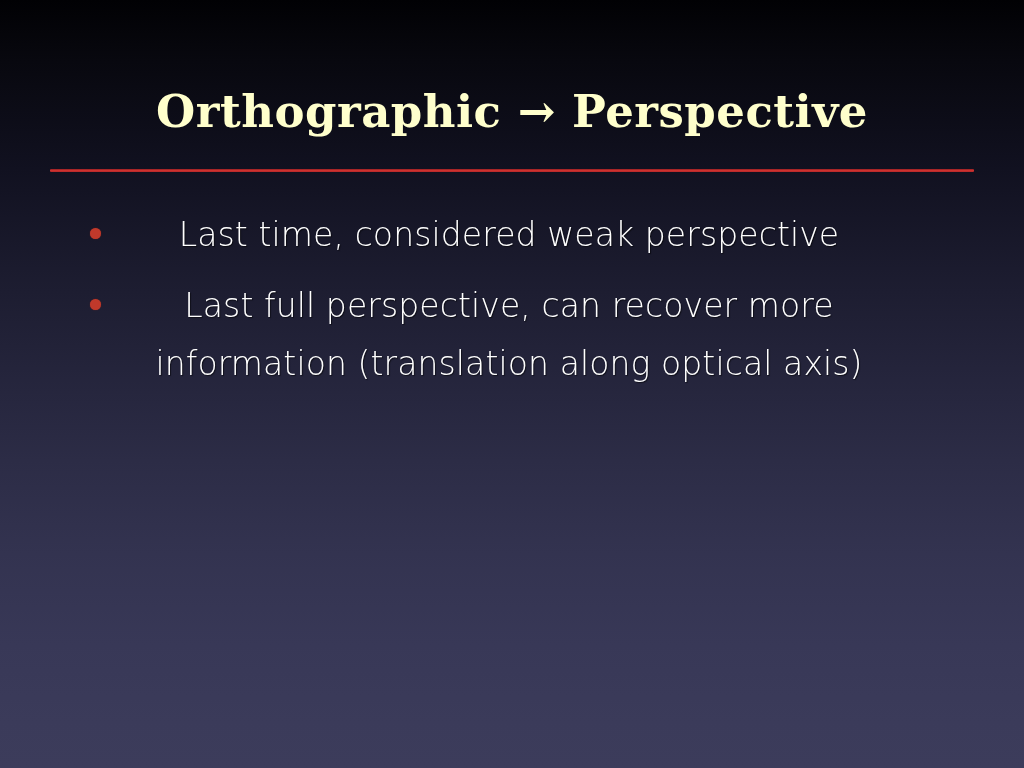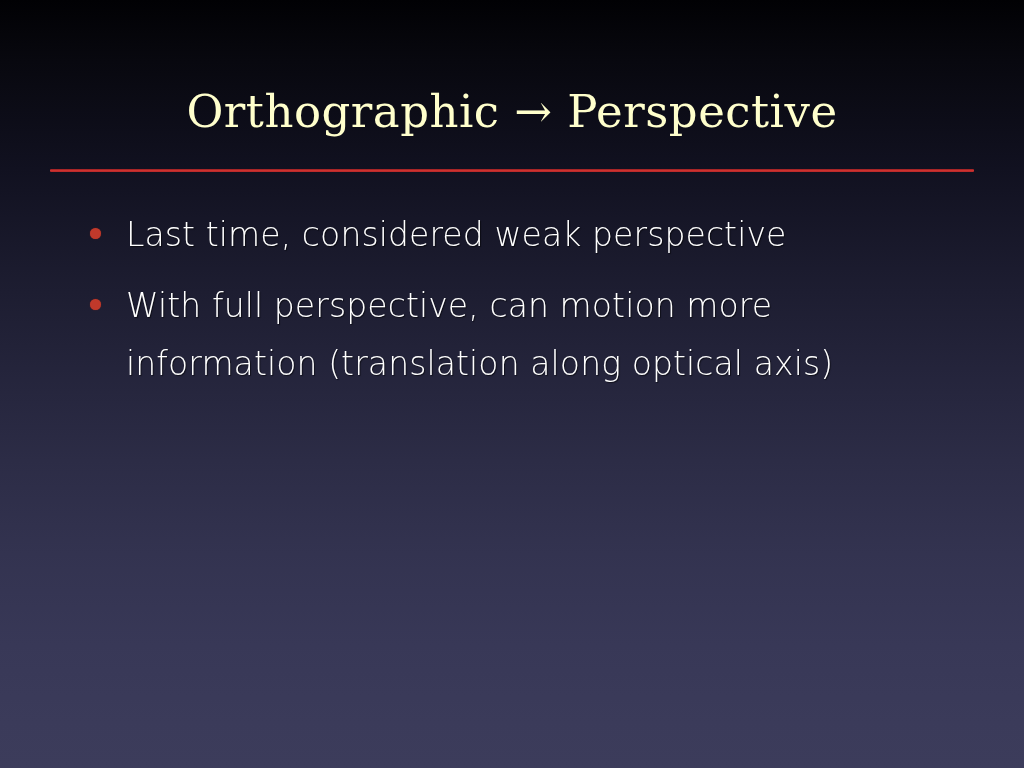--- a/index.html
+++ b/index.html
@@ -39,21 +39,21 @@
     position: absolute;
     left: 0;
     top: 58px;
     width: 1024px;
     text-align: center;
   }
   #slide-title {
     display: inline-block;
     font-family: "DejaVu Serif", "Liberation Serif", serif;
     font-size: 45px;
-    font-weight: 400;
+    font-weight: 700;
     line-height: 1.05;
     letter-spacing: 0.5px;
     color: #FFFFCC;
     white-space: nowrap;
   }
 
   
   #title-rule {
     position: absolute;
     left: 50px;
@@ -66,20 +66,21 @@
 
   
   #body-list {
     position: absolute;
     left: 0;
     top: 206px;
     width: 952px;
     list-style: none;
     margin: 0;
     padding: 0;
+    text-align: center;
   }
   .bullet-row {
     position: relative;
     padding-left: 126px;
     padding-right: 60px;
     margin-bottom: 12px;
     min-height: 40px;
   }
   .bullet-dot {
     position: absolute;
@@ -115,19 +116,19 @@
 
   <ul id="body-list">
 
     <li class="bullet-row">
       <span class="bullet-dot"></span>
       <span class="bullet-text">Last time, considered weak perspective</span>
     </li>
 
     <li class="bullet-row">
       <span class="bullet-dot"></span>
-      <span class="bullet-text">With full perspective, can motion more information (translation along optical axis)</span>
+      <span class="bullet-text">Last full perspective, can recover more information (translation along optical axis)</span>
     </li>
 
 
   </ul>
 
 </div>
 
 </body></html>

